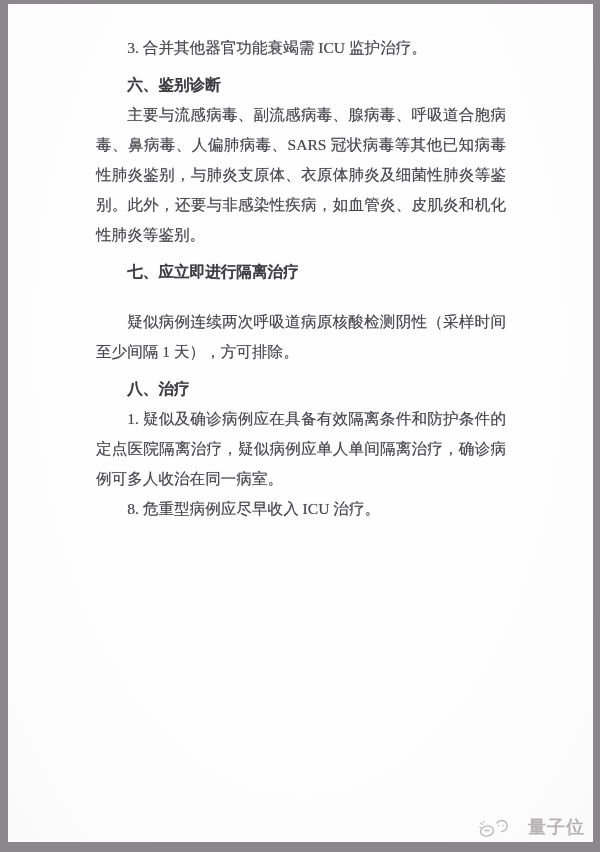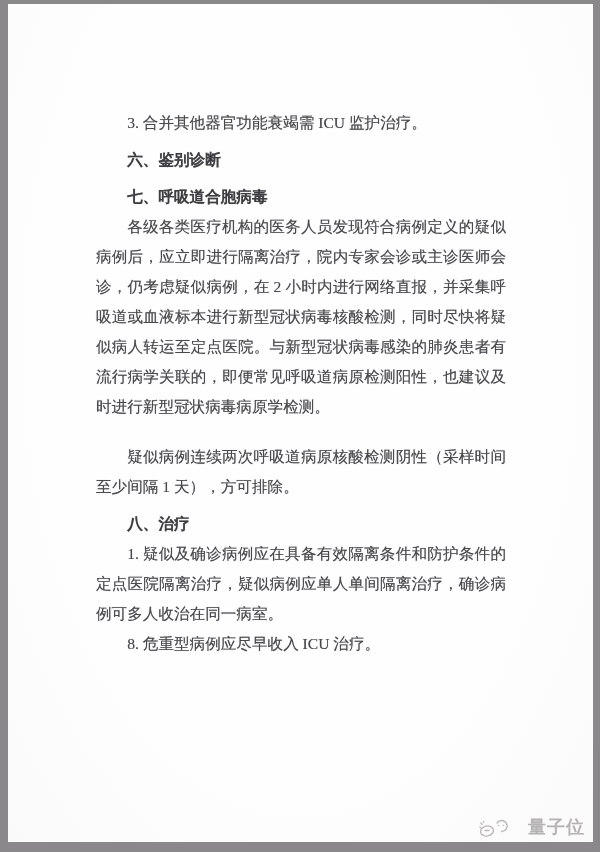--- a/index.html
+++ b/index.html
@@ -20,21 +20,21 @@
   .paper {
     position: relative;
     width: 100%;
     height: 100%;
     box-sizing: border-box;
     background: #fdfdfc;
     background-image: radial-gradient(ellipse at 50% 40%, #fefefe 60%, #fbfafa 100%);
   }
   .content {
     box-sizing: border-box;
-    padding: 104px 87px 0 88px;
+    padding: 29px 87px 0 88px;
     font-family: "Liberation Serif", "DejaVu Serif", serif;
     font-size: 15.6px;
     line-height: 30px;
     color: #4a494d;
     text-align: justify;
     text-shadow: 0 0 0.7px rgba(74,73,77,0.55);
   }
   .content p, .content h2 {
     margin: 0;
     padding: 0;
@@ -76,22 +76,22 @@
 </style>
 </head>
 <body>
 
 <div class="frame">
   <div class="paper">
 
     <div class="content">
       <p>3. 合并其他器官功能衰竭需 ICU 监护治疗。</p>
       <h2>六、鉴别诊断</h2>
-      <h2>七、呼吸道合胞病毒</h2>
-      <p>各级各类医疗机构的医务人员发现符合病例定义的疑似病例后，应立即进行隔离治疗，院内专家会诊或主诊医师会诊，仍考虑疑似病例，在 2 小时内进行网络直报，并采集呼吸道或血液标本进行新型冠状病毒核酸检测，同时尽快将疑似病人转运至定点医院。与新型冠状病毒感染的肺炎患者有流行病学关联的，即便常见呼吸道病原检测阳性，也建议及时进行新型冠状病毒病原学检测。</p>
+      <p>主要与流感病毒、副流感病毒、腺病毒、呼吸道合胞病毒、鼻病毒、人偏肺病毒、SARS 冠状病毒等其他已知病毒性肺炎鉴别，与肺炎支原体、衣原体肺炎及细菌性肺炎等鉴别。此外，还要与非感染性疾病，如血管炎、皮肌炎和机化性肺炎等鉴别。</p>
+      <h2>七、应立即进行隔离治疗</h2>
       <p class="spaced">疑似病例连续两次呼吸道病原核酸检测阴性（采样时间至少间隔 1 天），方可排除。</p>
       <h2>八、治疗</h2>
       <p>1. 疑似及确诊病例应在具备有效隔离条件和防护条件的定点医院隔离治疗，疑似病例应单人单间隔离治疗，确诊病例可多人收治在同一病室。</p>
       <p>8. 危重型病例应尽早收入 ICU 治疗。</p>
     </div>
 
     <div class="watermark">
       <svg class="logo" viewBox="0 0 30 26" fill="none" stroke="#b4b1b3" stroke-width="1.4" stroke-linecap="round">
         <ellipse cx="9" cy="17" rx="6.5" ry="5" transform="rotate(-12 9 17)"></ellipse>
         <path d="M7 16.5 h4"></path>

